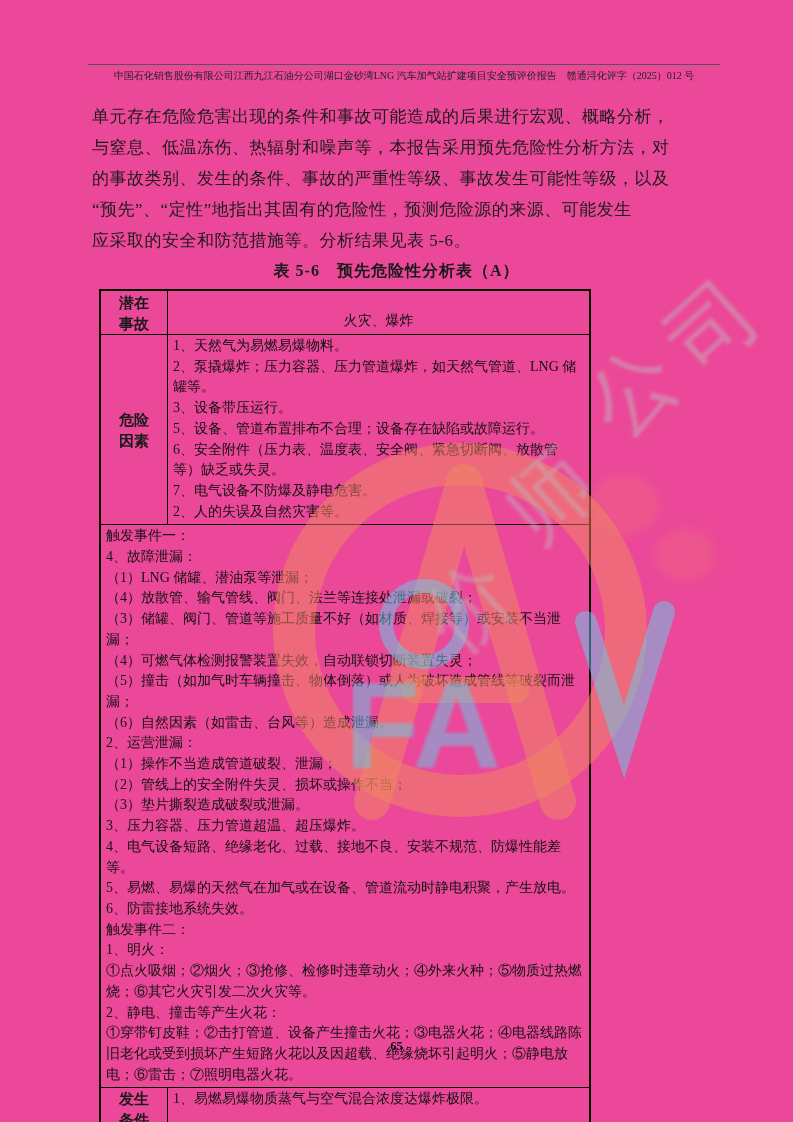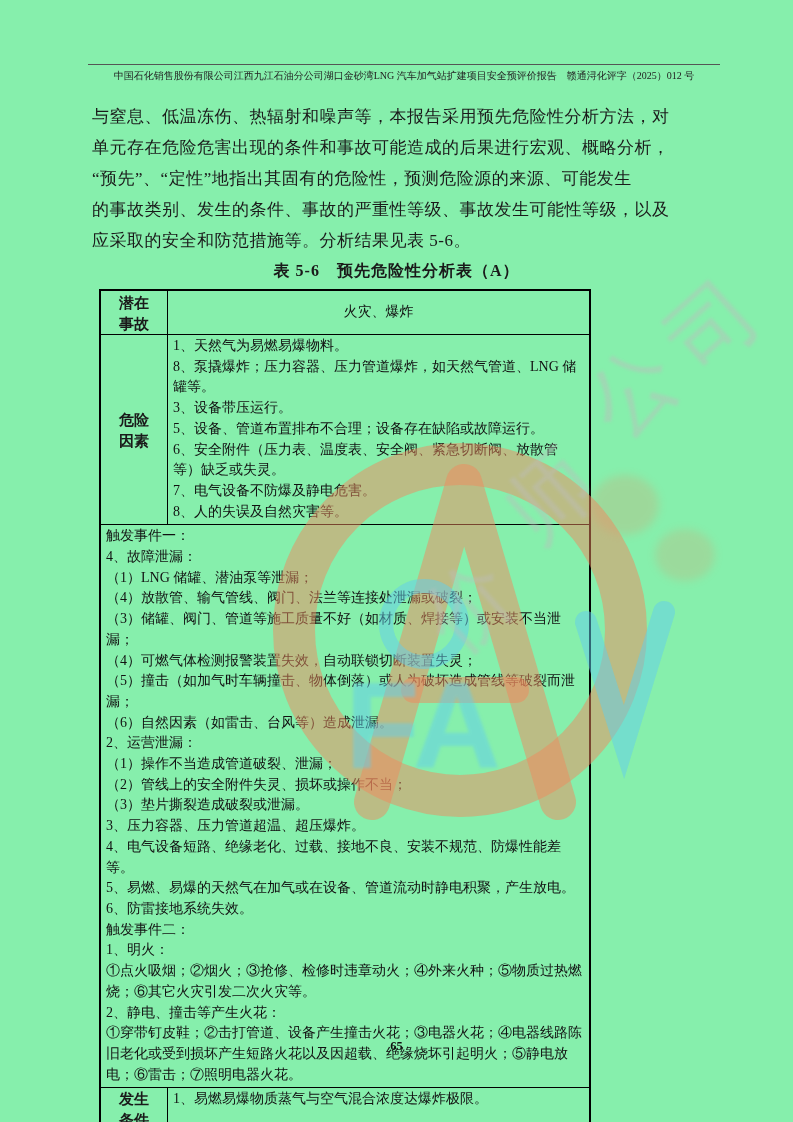--- a/index.html
+++ b/index.html
@@ -1,84 +1,84 @@
 <!DOCTYPE html>
 <html><head>
 <meta charset="utf-8">
 <style>
   html,body{margin:0;padding:0;background:#fff;}
-  .page{position:relative;width:793px;height:1122px;background:#86efac;overflow:hidden;
+  .page{position:relative;width:793px;height:1122px;background:#ec4899;overflow:hidden;
         font-family:"Liberation Serif","DejaVu Serif",serif;color:#1a1a1a;}
   
   .header{position:absolute;top:64px;left:88px;width:632px;border-top:1px solid #555;
           padding-top:4px;text-align:center;font-size:10px;color:#222;white-space:nowrap;}
   
   .para{position:absolute;top:101px;left:92px;width:630px;font-size:17px;}
   .para .bline{line-height:31px;letter-spacing:0.5px;}
   
   .table-title{position:absolute;top:261px;left:0;width:100%;text-align:center;
                font-size:16px;font-weight:bold;letter-spacing:1px;}
   
   .ptable{position:absolute;top:289px;left:99px;width:492px;border:2px solid #000;box-sizing:border-box;}
   .trow{display:flex;border-bottom:1px solid #000;}
   .trow:last-child{border-bottom:none;}
   .tlabel{width:66px;min-width:66px;border-right:1px solid #000;display:flex;align-items:center;
           justify-content:center;font-family:"Liberation Sans","DejaVu Sans",sans-serif;
           font-weight:bold;font-size:15px;line-height:21px;text-align:center;}
   .tlabel span{display:inline-block;width:34px;}
   .tcontent{flex:1;padding:1px 5px 2px 5px;font-size:14px;color:#111;}
   .tcontent .bline{line-height:20.7px;}
-  .tcontent.center{display:flex;flex-direction:column;justify-content:center;min-height:40px;}
+  .tcontent.center{display:flex;flex-direction:column;justify-content:flex-end;min-height:40px;}
   .tcontent.center .bline{text-align:center;}
   
   .pageno{position:absolute;top:1039px;left:0;width:100%;text-align:center;
           font-size:12.5px;font-weight:bold;color:#111;}
   
   .wm{position:absolute;left:0;top:0;width:793px;height:1122px;pointer-events:none;z-index:5;}
 </style>
 </head>
 <body>
 
 <div class="page">
 
   <div class="header">
     <span>中国石化销售股份有限公司江西九江石油分公司湖口金砂湾LNG 汽车加气站扩建项目安全预评价报告　赣通浔化评字（2025）012 号</span>
   </div>
 
   <div class="para">
+      <div class="bline">单元存在危险危害出现的条件和事故可能造成的后果进行宏观、概略分析，</div>
       <div class="bline">与窒息、低温冻伤、热辐射和噪声等，本报告采用预先危险性分析方法，对</div>
-      <div class="bline">单元存在危险危害出现的条件和事故可能造成的后果进行宏观、概略分析，</div>
+      <div class="bline">的事故类别、发生的条件、事故的严重性等级、事故发生可能性等级，以及</div>
       <div class="bline">“预先”、“定性”地指出其固有的危险性，预测危险源的来源、可能发生</div>
-      <div class="bline">的事故类别、发生的条件、事故的严重性等级、事故发生可能性等级，以及</div>
       <div class="bline">应采取的安全和防范措施等。分析结果见表 5-6。</div>
     </div>
 
   <div class="table-title">表 5-6　预先危险性分析表（A）</div>
 
   <div class="ptable">
     <div class="trow">
       <div class="tlabel">
         <span>潜在事故</span>
       </div>
       <div class="tcontent center">
           <div class="bline">火灾、爆炸</div>
         </div>
     </div>
     <div class="trow">
       <div class="tlabel">
         <span>危险因素</span>
       </div>
       <div class="tcontent">
           <div class="bline">1、天然气为易燃易爆物料。</div>
-          <div class="bline">8、泵撬爆炸；压力容器、压力管道爆炸，如天然气管道、LNG 储罐等。</div>
+          <div class="bline">2、泵撬爆炸；压力容器、压力管道爆炸，如天然气管道、LNG 储罐等。</div>
           <div class="bline">3、设备带压运行。</div>
           <div class="bline">5、设备、管道布置排布不合理；设备存在缺陷或故障运行。</div>
           <div class="bline">6、安全附件（压力表、温度表、安全阀、紧急切断阀、放散管等）缺乏或失灵。</div>
           <div class="bline">7、电气设备不防爆及静电危害。</div>
-          <div class="bline">8、人的失误及自然灾害等。</div>
+          <div class="bline">2、人的失误及自然灾害等。</div>
         </div>
     </div>
     <div class="trow">
       <div class="tcontent">
           <div class="bline">触发事件一：</div>
           <div class="bline">4、故障泄漏：</div>
           <div class="bline">（1）LNG 储罐、潜油泵等泄漏；</div>
           <div class="bline">（4）放散管、输气管线、阀门、法兰等连接处泄漏或破裂；</div>
           <div class="bline">（3）储罐、阀门、管道等施工质量不好（如材质、焊接等）或安装不当泄漏；</div>
           <div class="bline">（4）可燃气体检测报警装置失效，自动联锁切断装置失灵；</div>

